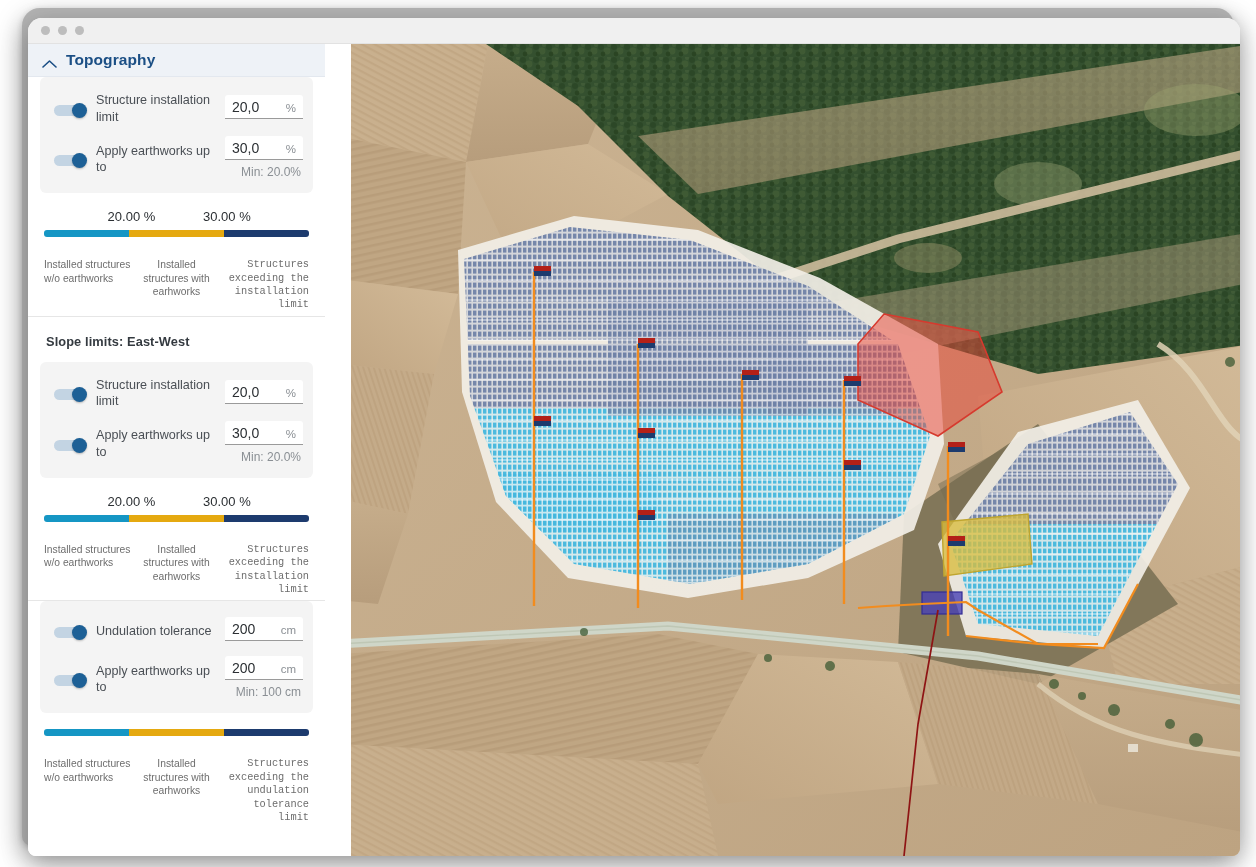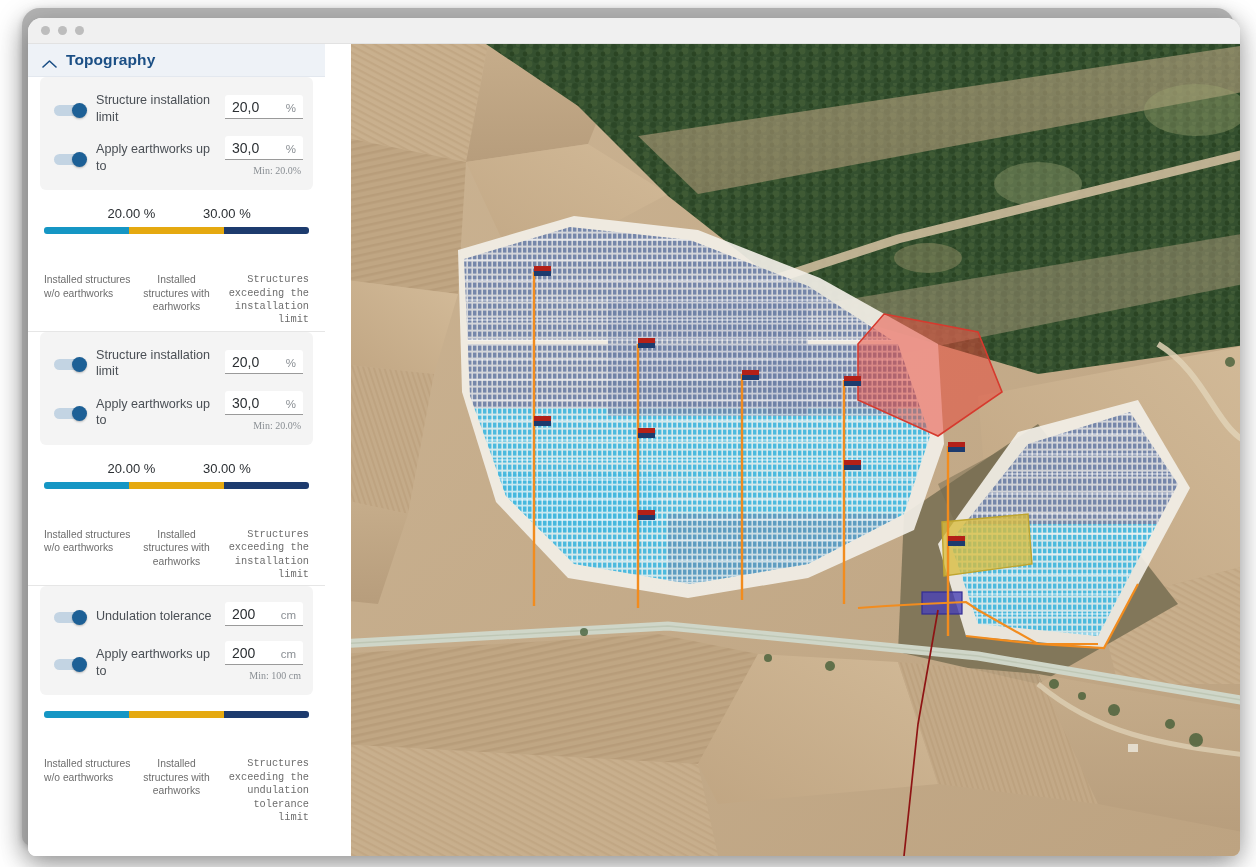--- a/index.html
+++ b/index.html
@@ -162,25 +162,24 @@
   .field-value {
     font-size: 14px;
     color: #2b2f33;
   }
   .field-unit {
     font-size: 11.5px;
     color: #8a8f94;
   }
   .field-min {
     text-align: right;
-    font-size: 10px;
+    font-size: 12px;
     color: #8a8f94;
     padding-top: 5px;
     padding-right: 2px;
-    font-family: Liberation Serif, serif;
   }
 
   
   .legend { padding: 16px 4px 4px 4px; }
   .legend-ticks {
     position: relative;
     height: 17px;
     margin-bottom: 4px;
   }
   .legend-tick {
@@ -196,21 +195,20 @@
     border-radius: 3px;
     overflow: hidden;
   }
   .seg-a { flex: 0 0 32%; background: #1596c4; }
   .seg-b { flex: 0 0 36%; background: #e5a910; }
   .seg-c { flex: 1 1 auto; background: #1d3b6e; }
 
   .legend-labels {
     display: flex;
     padding-top: 21px;
-    margin-top: 18px;
   }
   .legend-labels > div {
     font-size: 10.3px;
     color: #6d6d6d;
     line-height: 1.3;
   }
   .ll-a { flex: 0 0 34%; text-align: left; }
   .ll-b { flex: 0 0 32%; text-align: center; }
   .ll-c { flex: 1 1 auto; text-align: right; font-family: Liberation Mono, monospace; }
 
@@ -297,20 +295,21 @@
             <div class="ll-a">Installed structures w/o earthworks</div>
             <div class="ll-b">Installed structures with earhworks</div>
             <div class="ll-c">Structures exceeding the installation limit</div>
           </div>
         </div>
       </div>
 
       <div class="section-divider"></div>
 
       <div class="section">
+        <div class="section-title">Slope limits: East-West</div>
 
         <div class="card">
           <div class="row">
             <span class="toggle">
               <span class="track"></span>
               <span class="knob"></span>
             </span>
             <span class="row-label">Structure installation limit</span>
             <span class="field-wrap">
               <span class="field">

